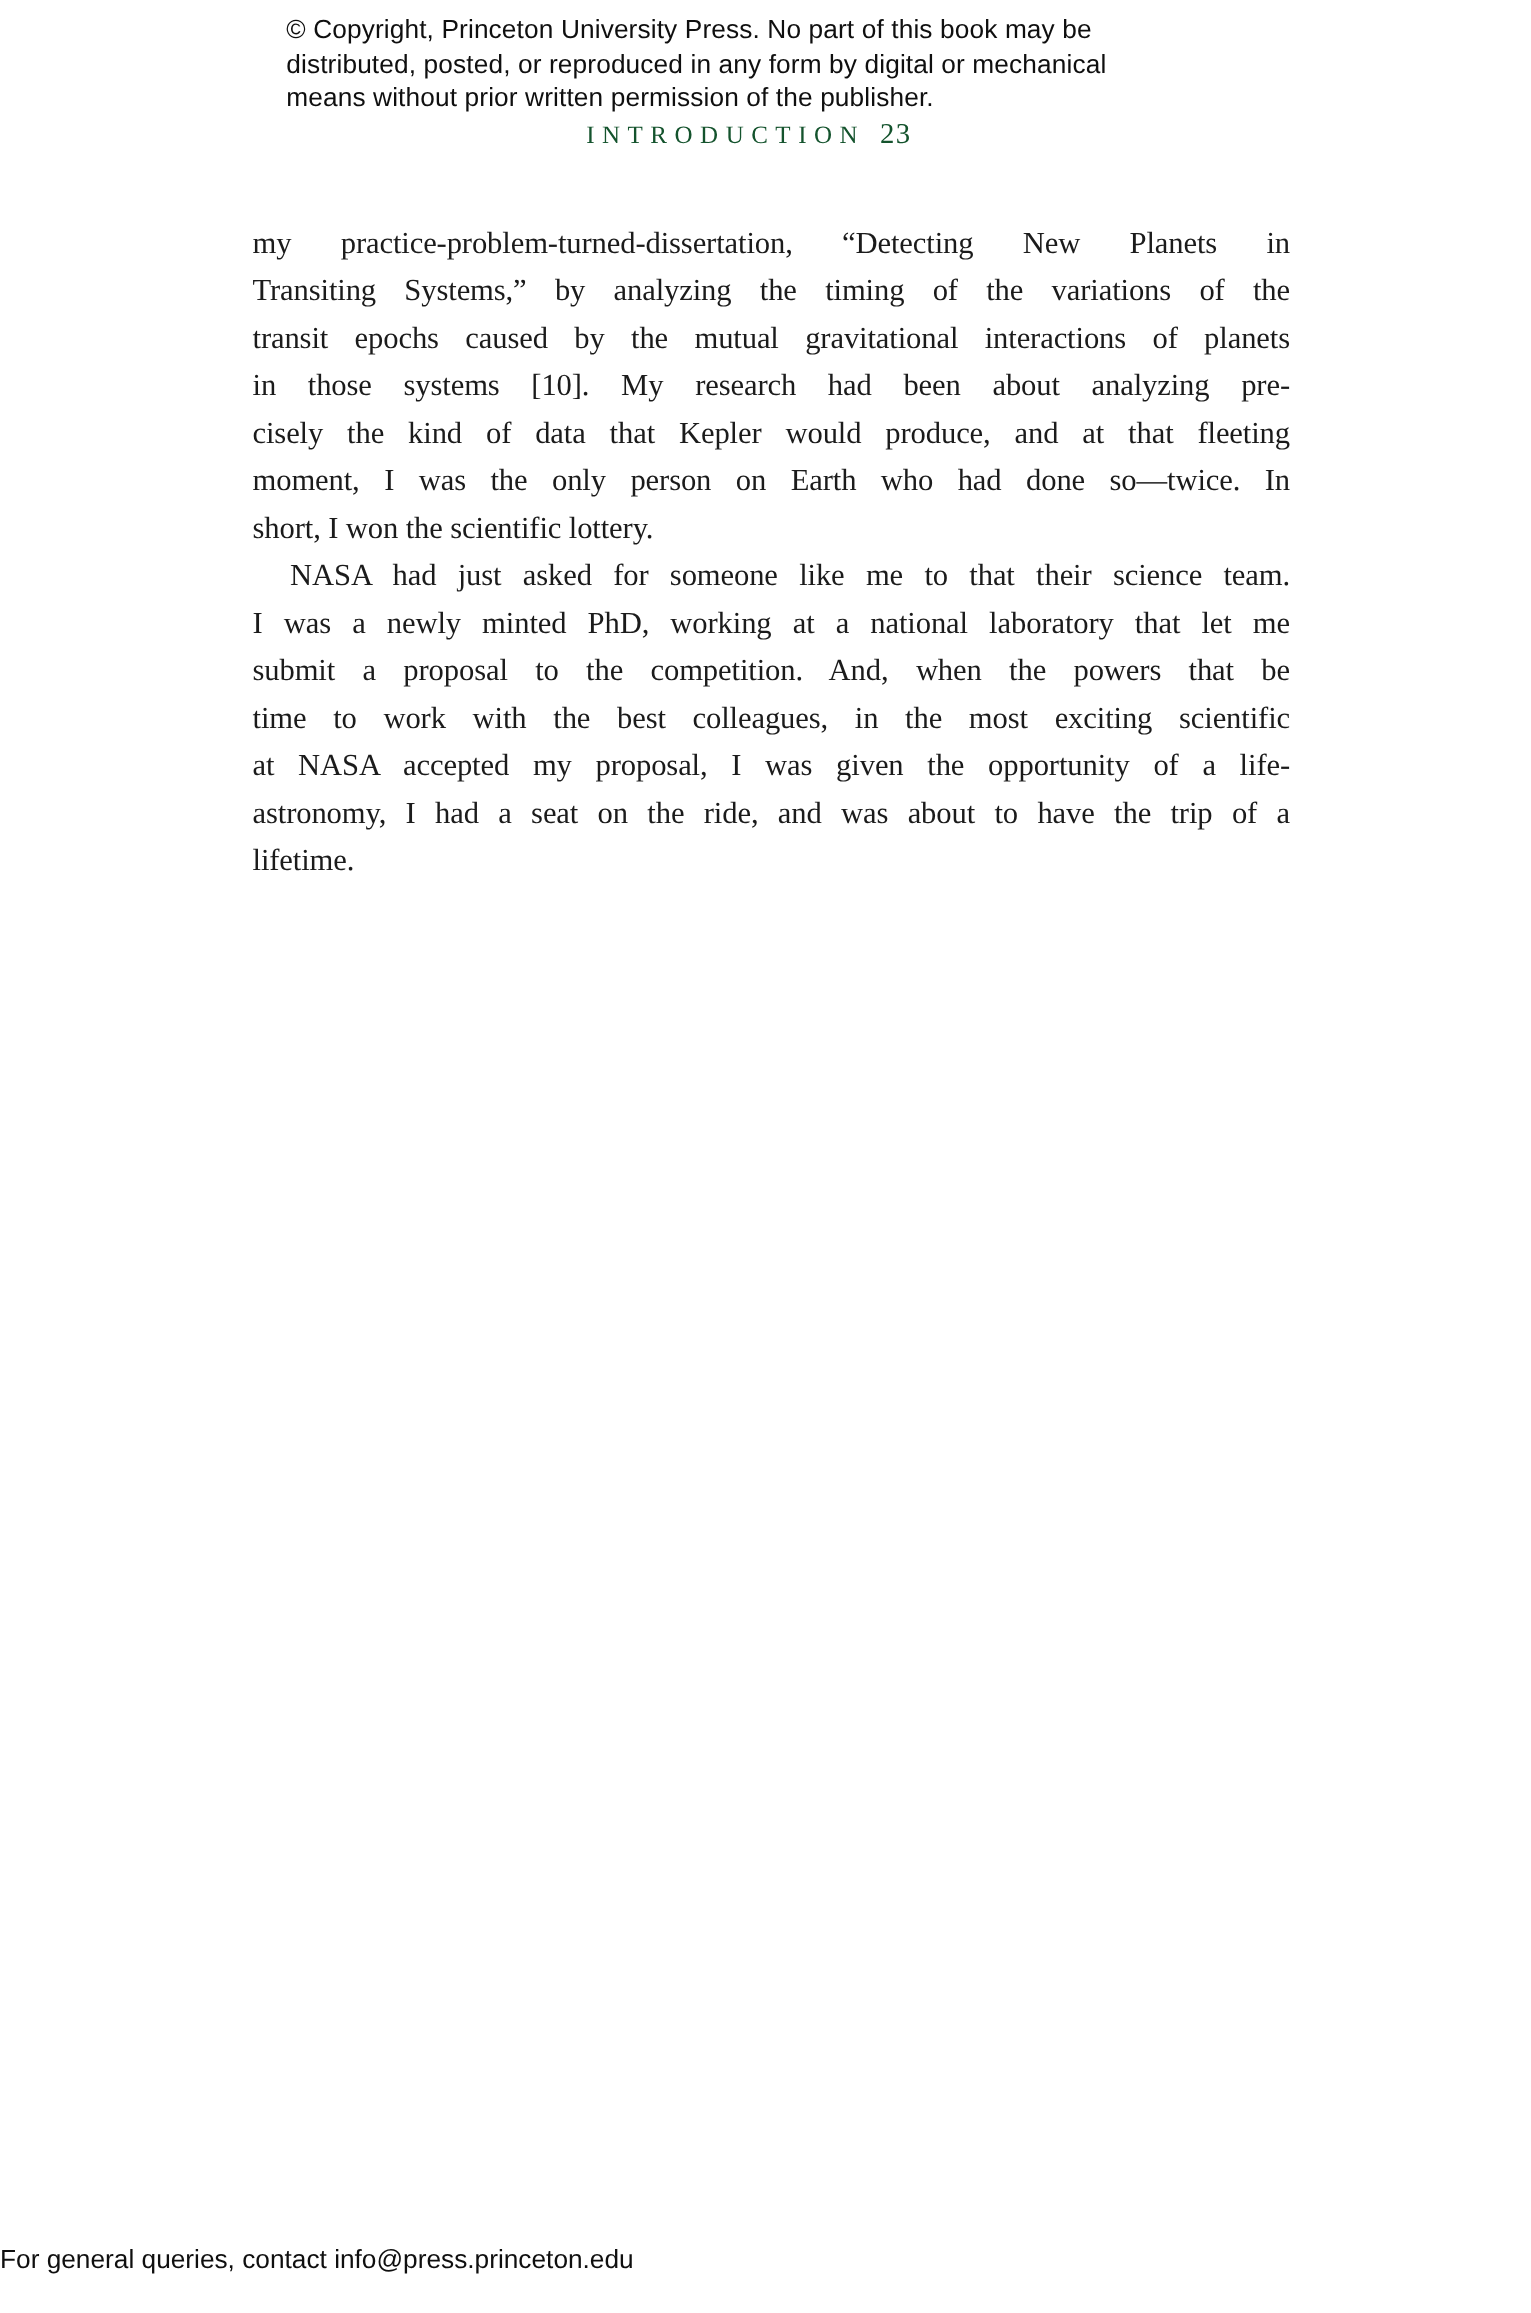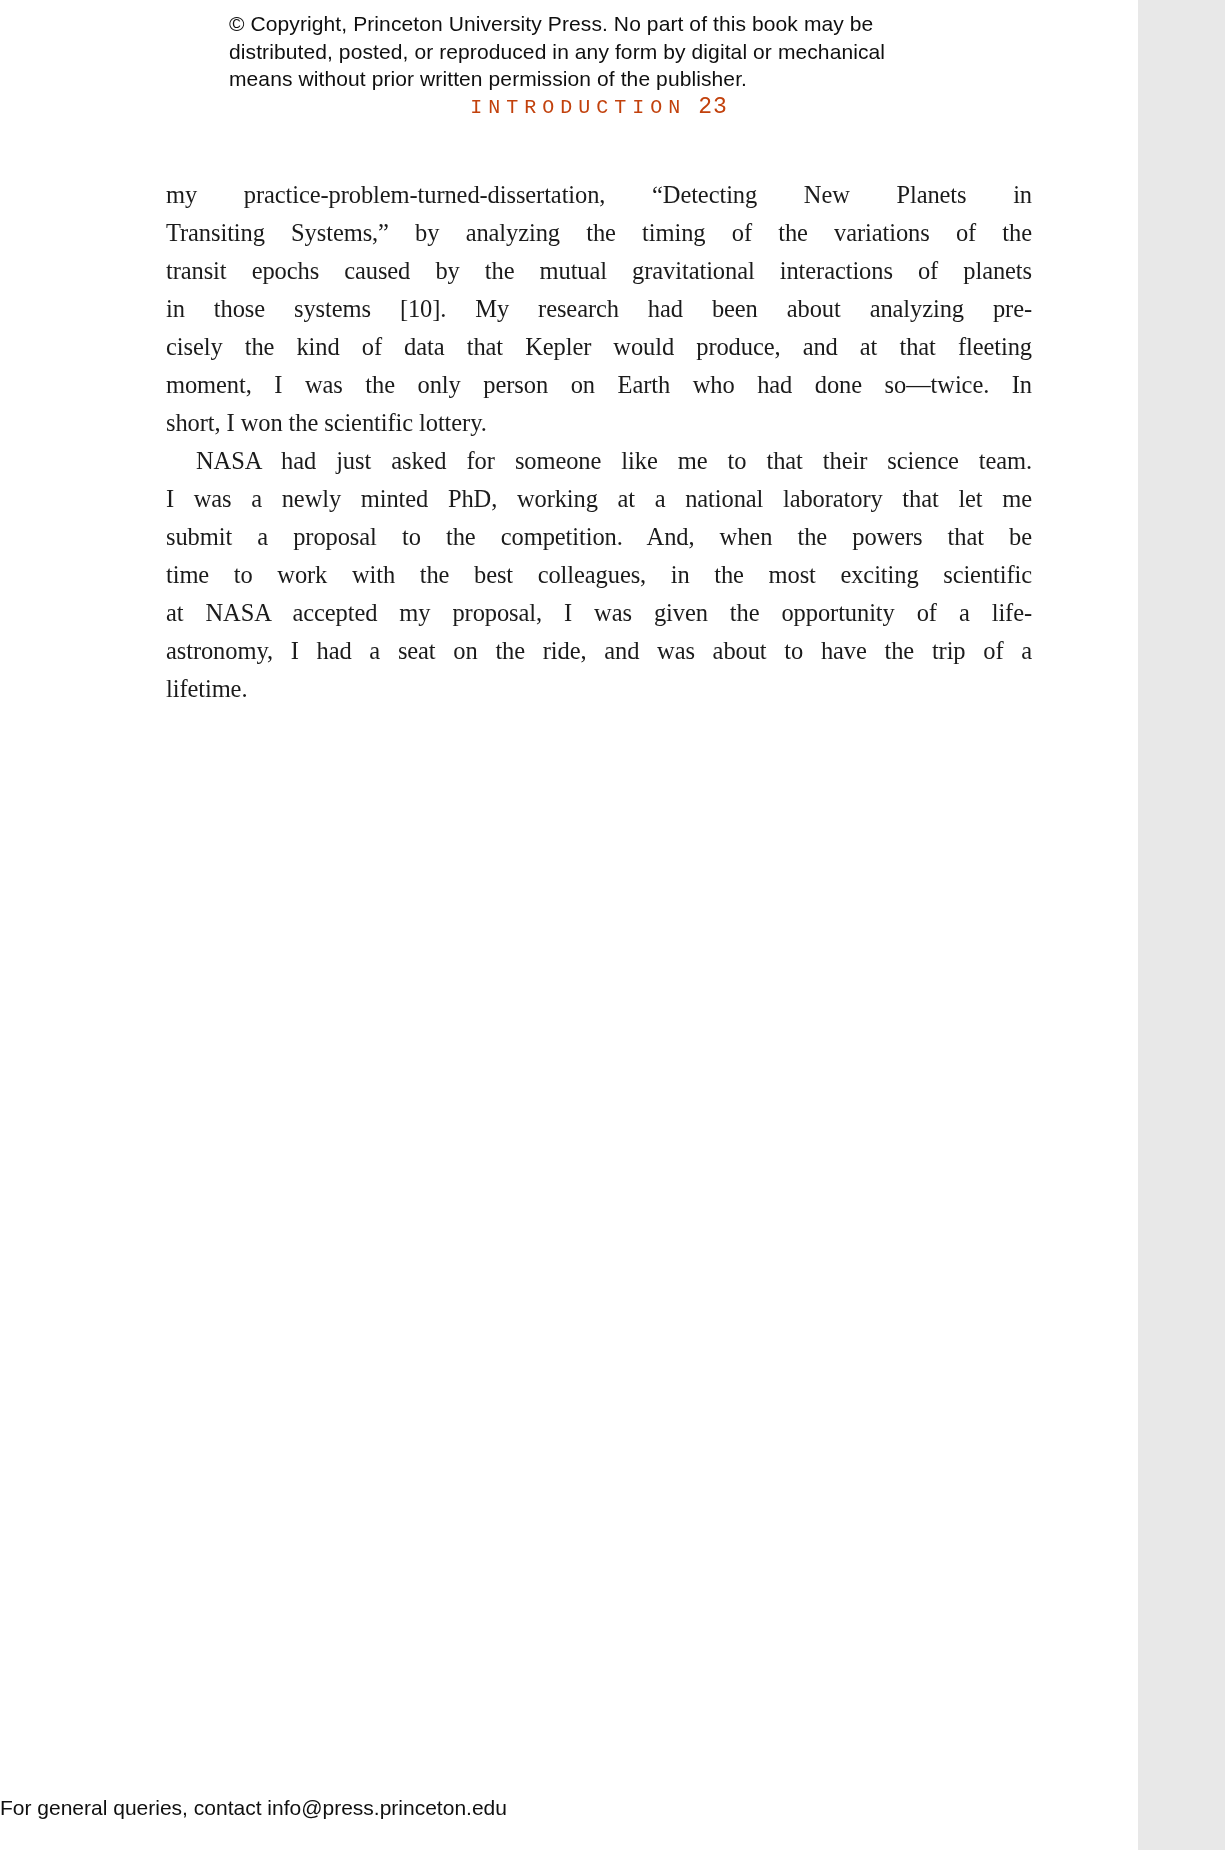--- a/index.html
+++ b/index.html
@@ -1,18 +1,18 @@
 <!DOCTYPE html>
 <html><head>
 <meta charset="utf-8">
 <style>
   html, body { margin: 0; padding: 0; background: #e8e8e8; }
   .page {
     position: relative;
-    width: 1138px;
+    width: 1225px;
     height: 1850px;
     background: #ffffff;
     overflow: hidden;
     font-family: "Liberation Serif", serif;
   }
   .copyright {
     position: absolute;
     left: 229px;
     top: 10px;
     font-family: "Liberation Sans", sans-serif;
@@ -20,22 +20,22 @@
     line-height: 27.5px;
     color: #0f0f0f;
     letter-spacing: 0.1px;
   }
   .runhead {
     position: absolute;
     left: 166px;
     top: 94px;
     width: 866px;
     text-align: center;
-    color: #c2410c;
-    font-family: Liberation Mono, monospace;
+    color: #14532d;
+    font-family: Liberation Serif, serif;
   }
   .runhead-title {
     font-size: 20px;
     letter-spacing: 6px;
     vertical-align: baseline;
   }
   .runhead-pagenum {
     font-size: 23px;
     letter-spacing: 1px;
     margin-left: 12px;
@@ -49,20 +49,21 @@
     font-size: 24.5px;
     color: #1b1b1b;
     letter-spacing: -0.1px;
   }
   .line {
     height: 38px;
     line-height: 38px;
     text-align: justify;
     text-align-last: justify;
     overflow: hidden;
+    margin-left: 36px;
   }
   .line.flush { text-align-last: left; }
   .line.indent { text-indent: 30px; }
   .footer {
     position: absolute;
     left: 0;
     top: 1796px;
     width: 1225px;
     font-family: "Liberation Sans", sans-serif;
     font-size: 21px;

